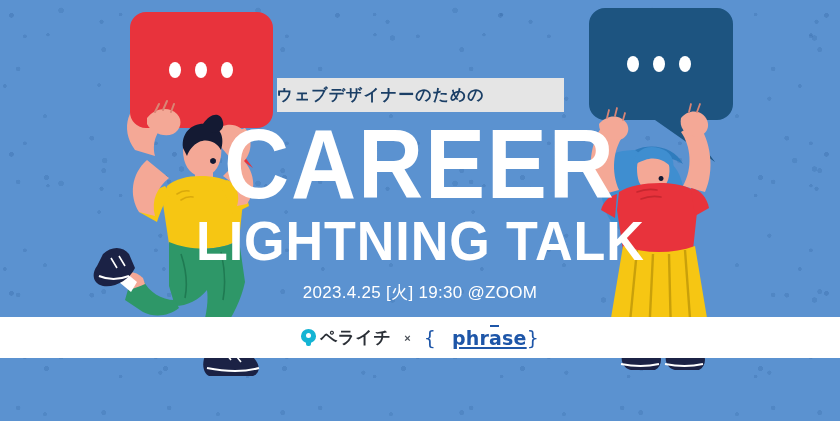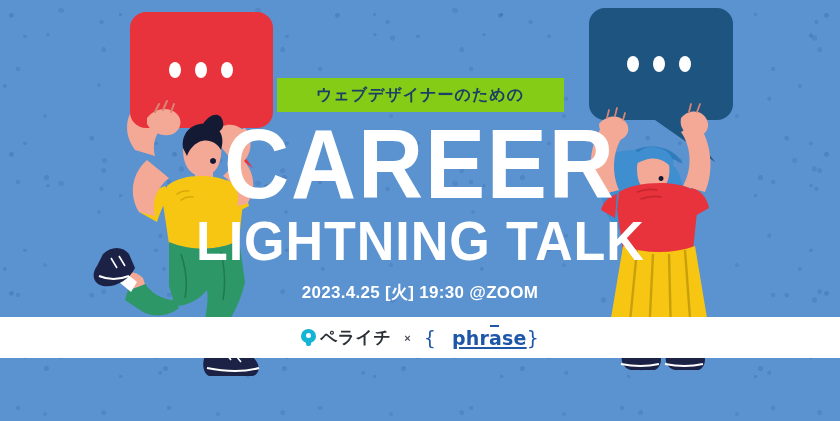--- a/index.html
+++ b/index.html
@@ -72,22 +72,22 @@
   .phrase .macron{
     position:absolute;left:0;right:0;top:-2px;height:0;
     border-top:2px solid #1e56a8;width:9px;left:38px;
   }
   
   .center{
     position:absolute;left:0;top:0;width:840px;height:317px;
     display:flex;flex-direction:column;align-items:center;
   }
   .subtitle-badge{
-    margin-top:78px;width:287px;height:34px;background:#84cc16;
-    display:flex;align-items:center;justify-content:center;
+    margin-top:78px;width:287px;height:34px;background:#e5e5e5;
+    display:flex;align-items:center;justify-content:flex-start;
   }
   .subtitle-text{
     font-size:16px;font-weight:700;color:#1b3f66;letter-spacing:1px;
     font-family:"DejaVu Sans",sans-serif;white-space:nowrap;
   }
   .title-main{
     margin-top:9px;
     font-family:"Liberation Sans Narrow","Liberation Sans",sans-serif;
     font-size:98px;line-height:.88;font-weight:700;color:#ffffff;
     letter-spacing:2px;transform:scaleX(.92);transform-origin:center;
@@ -96,21 +96,21 @@
   .title-sub{
     margin-top:6px;
     font-family:"Liberation Sans Narrow","Liberation Sans",sans-serif;
     font-size:56px;line-height:1;font-weight:700;color:#ffffff;
     letter-spacing:1px;transform:scaleX(.93);transform-origin:center;
     white-space:nowrap;
   }
   .date-line{
     margin-top:12px;
     font-family:"Liberation Sans Narrow","Liberation Sans","DejaVu Sans",sans-serif;
-    font-size:17px;font-weight:700;color:#ffffff;letter-spacing:.3px;white-space:nowrap;
+    font-size:17px;font-weight:400;color:#ffffff;letter-spacing:.3px;white-space:nowrap;
   }
   
   .figure{position:absolute;top:0;height:360px;}
   .fig-left{left:95px;width:190px;}
   .fig-right{left:575px;width:190px;}
   svg{display:block;overflow:visible;}
 </style>
 </head>
 <body>
 

